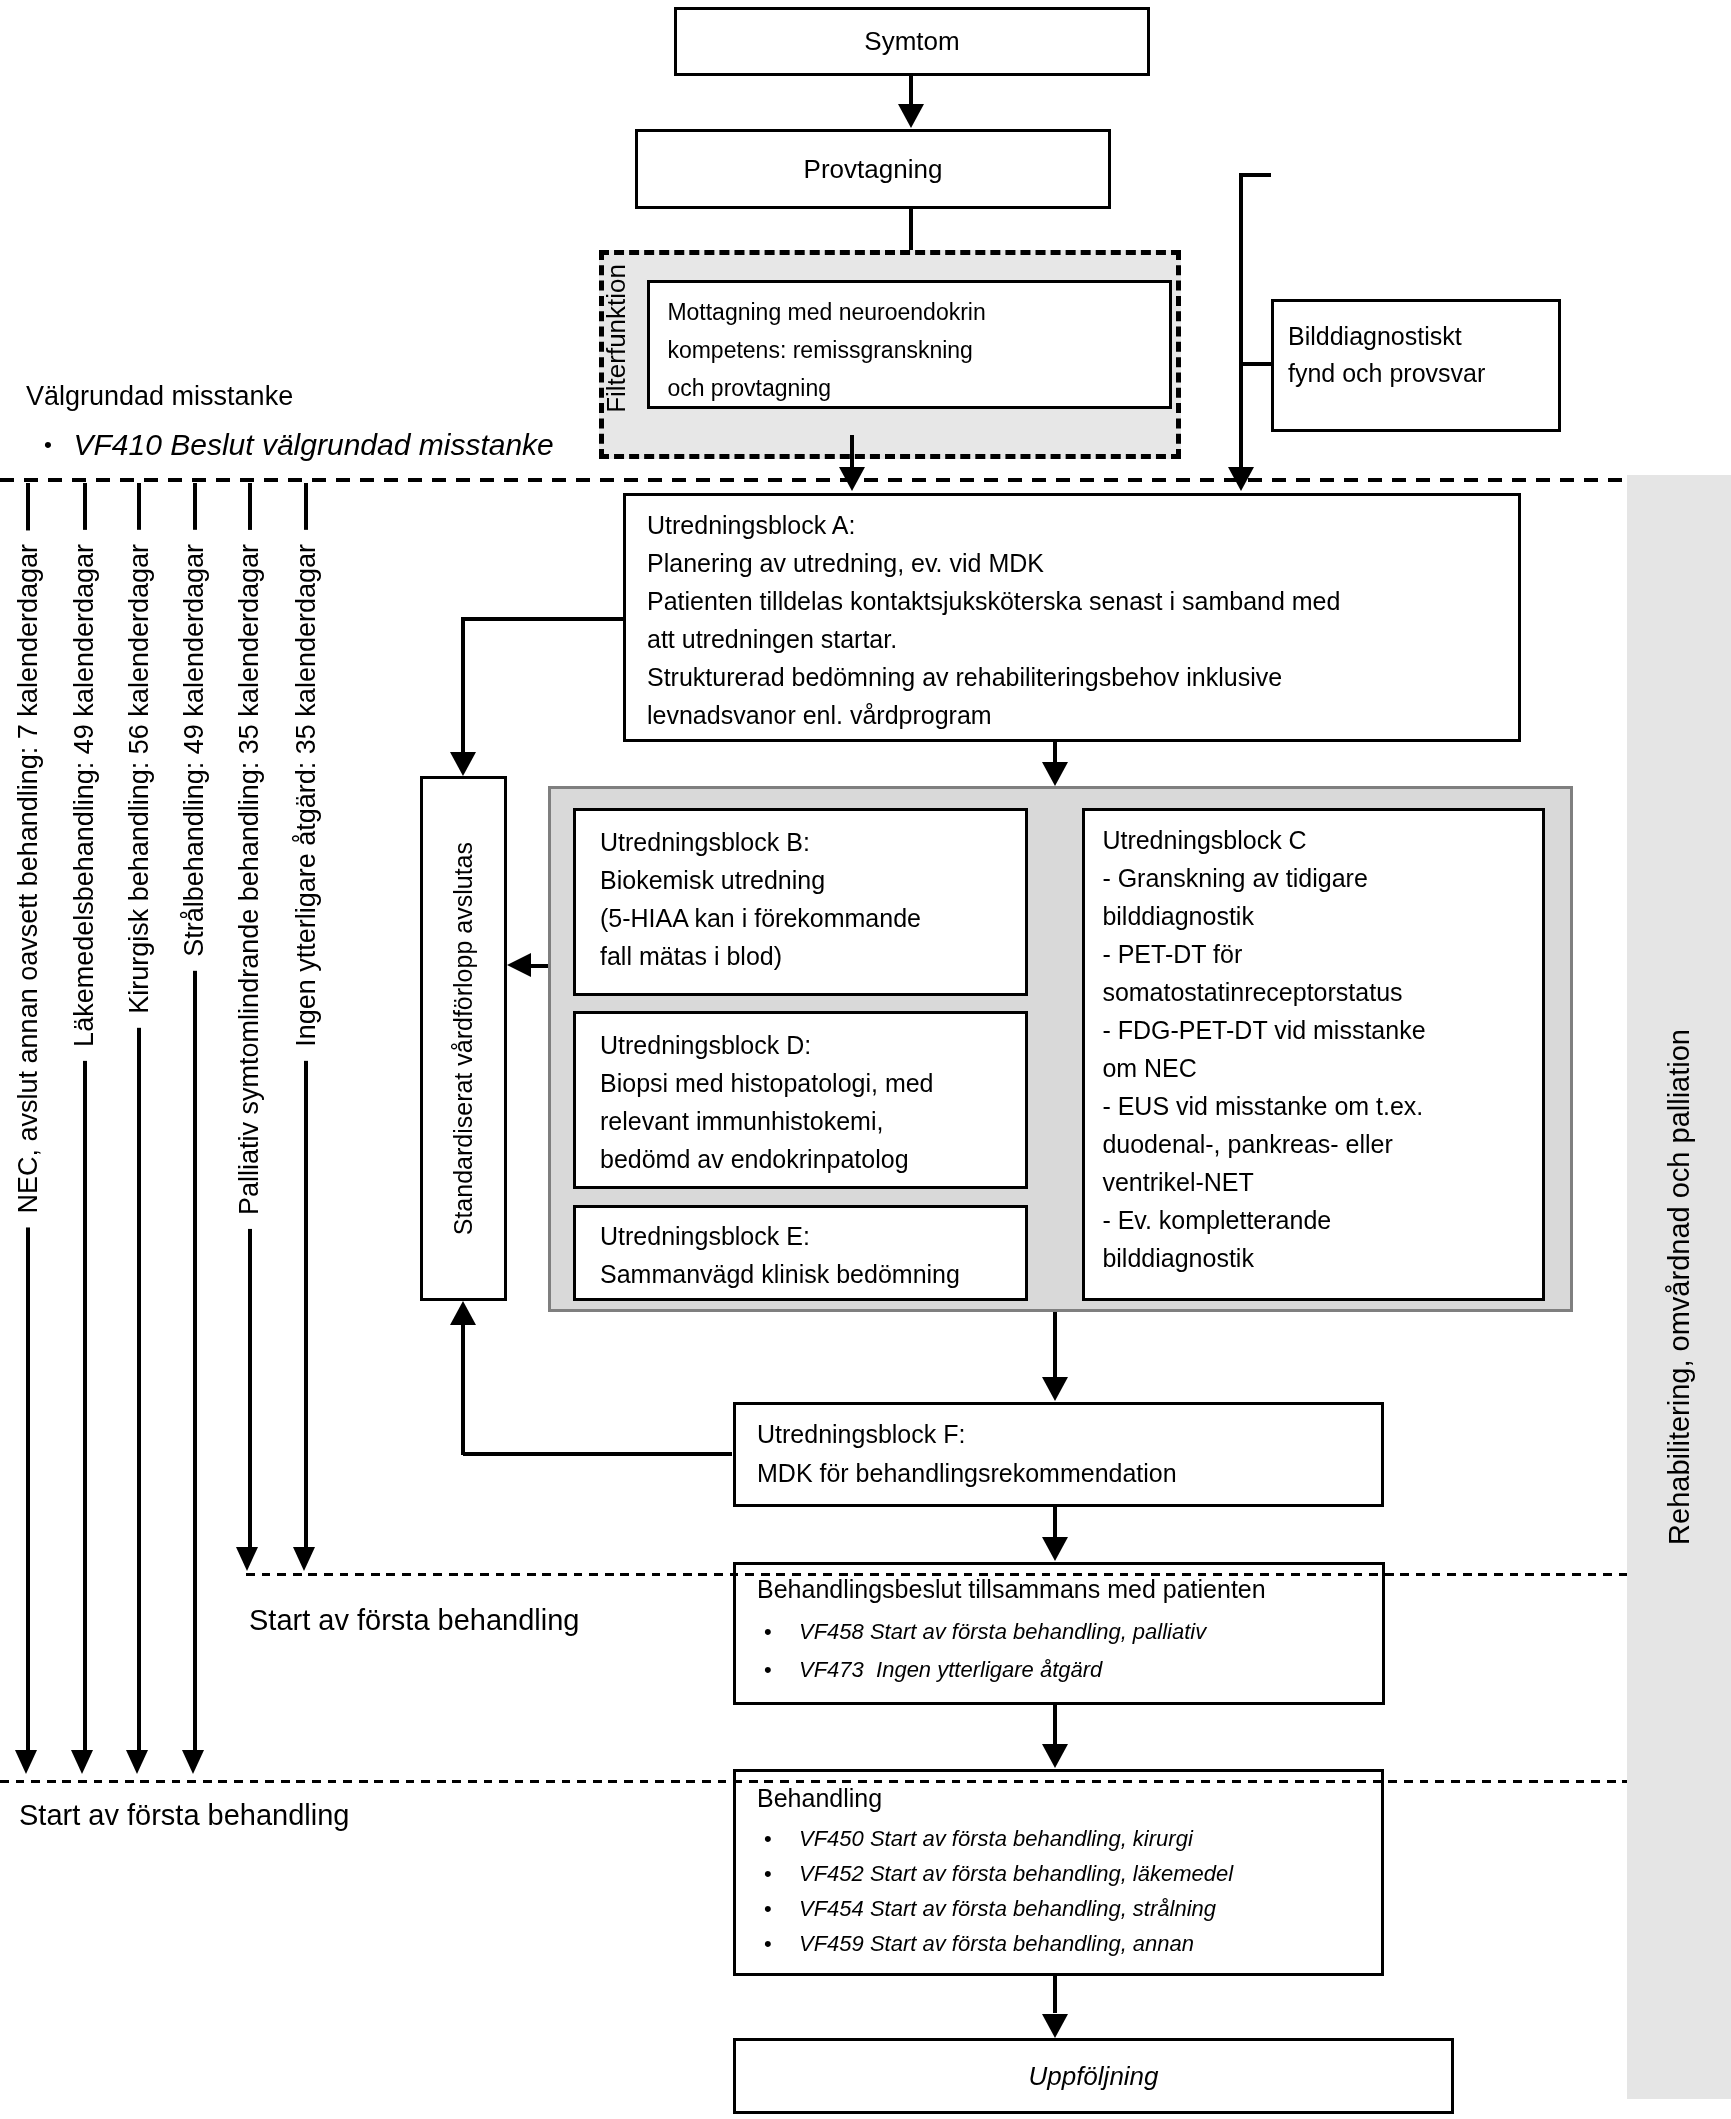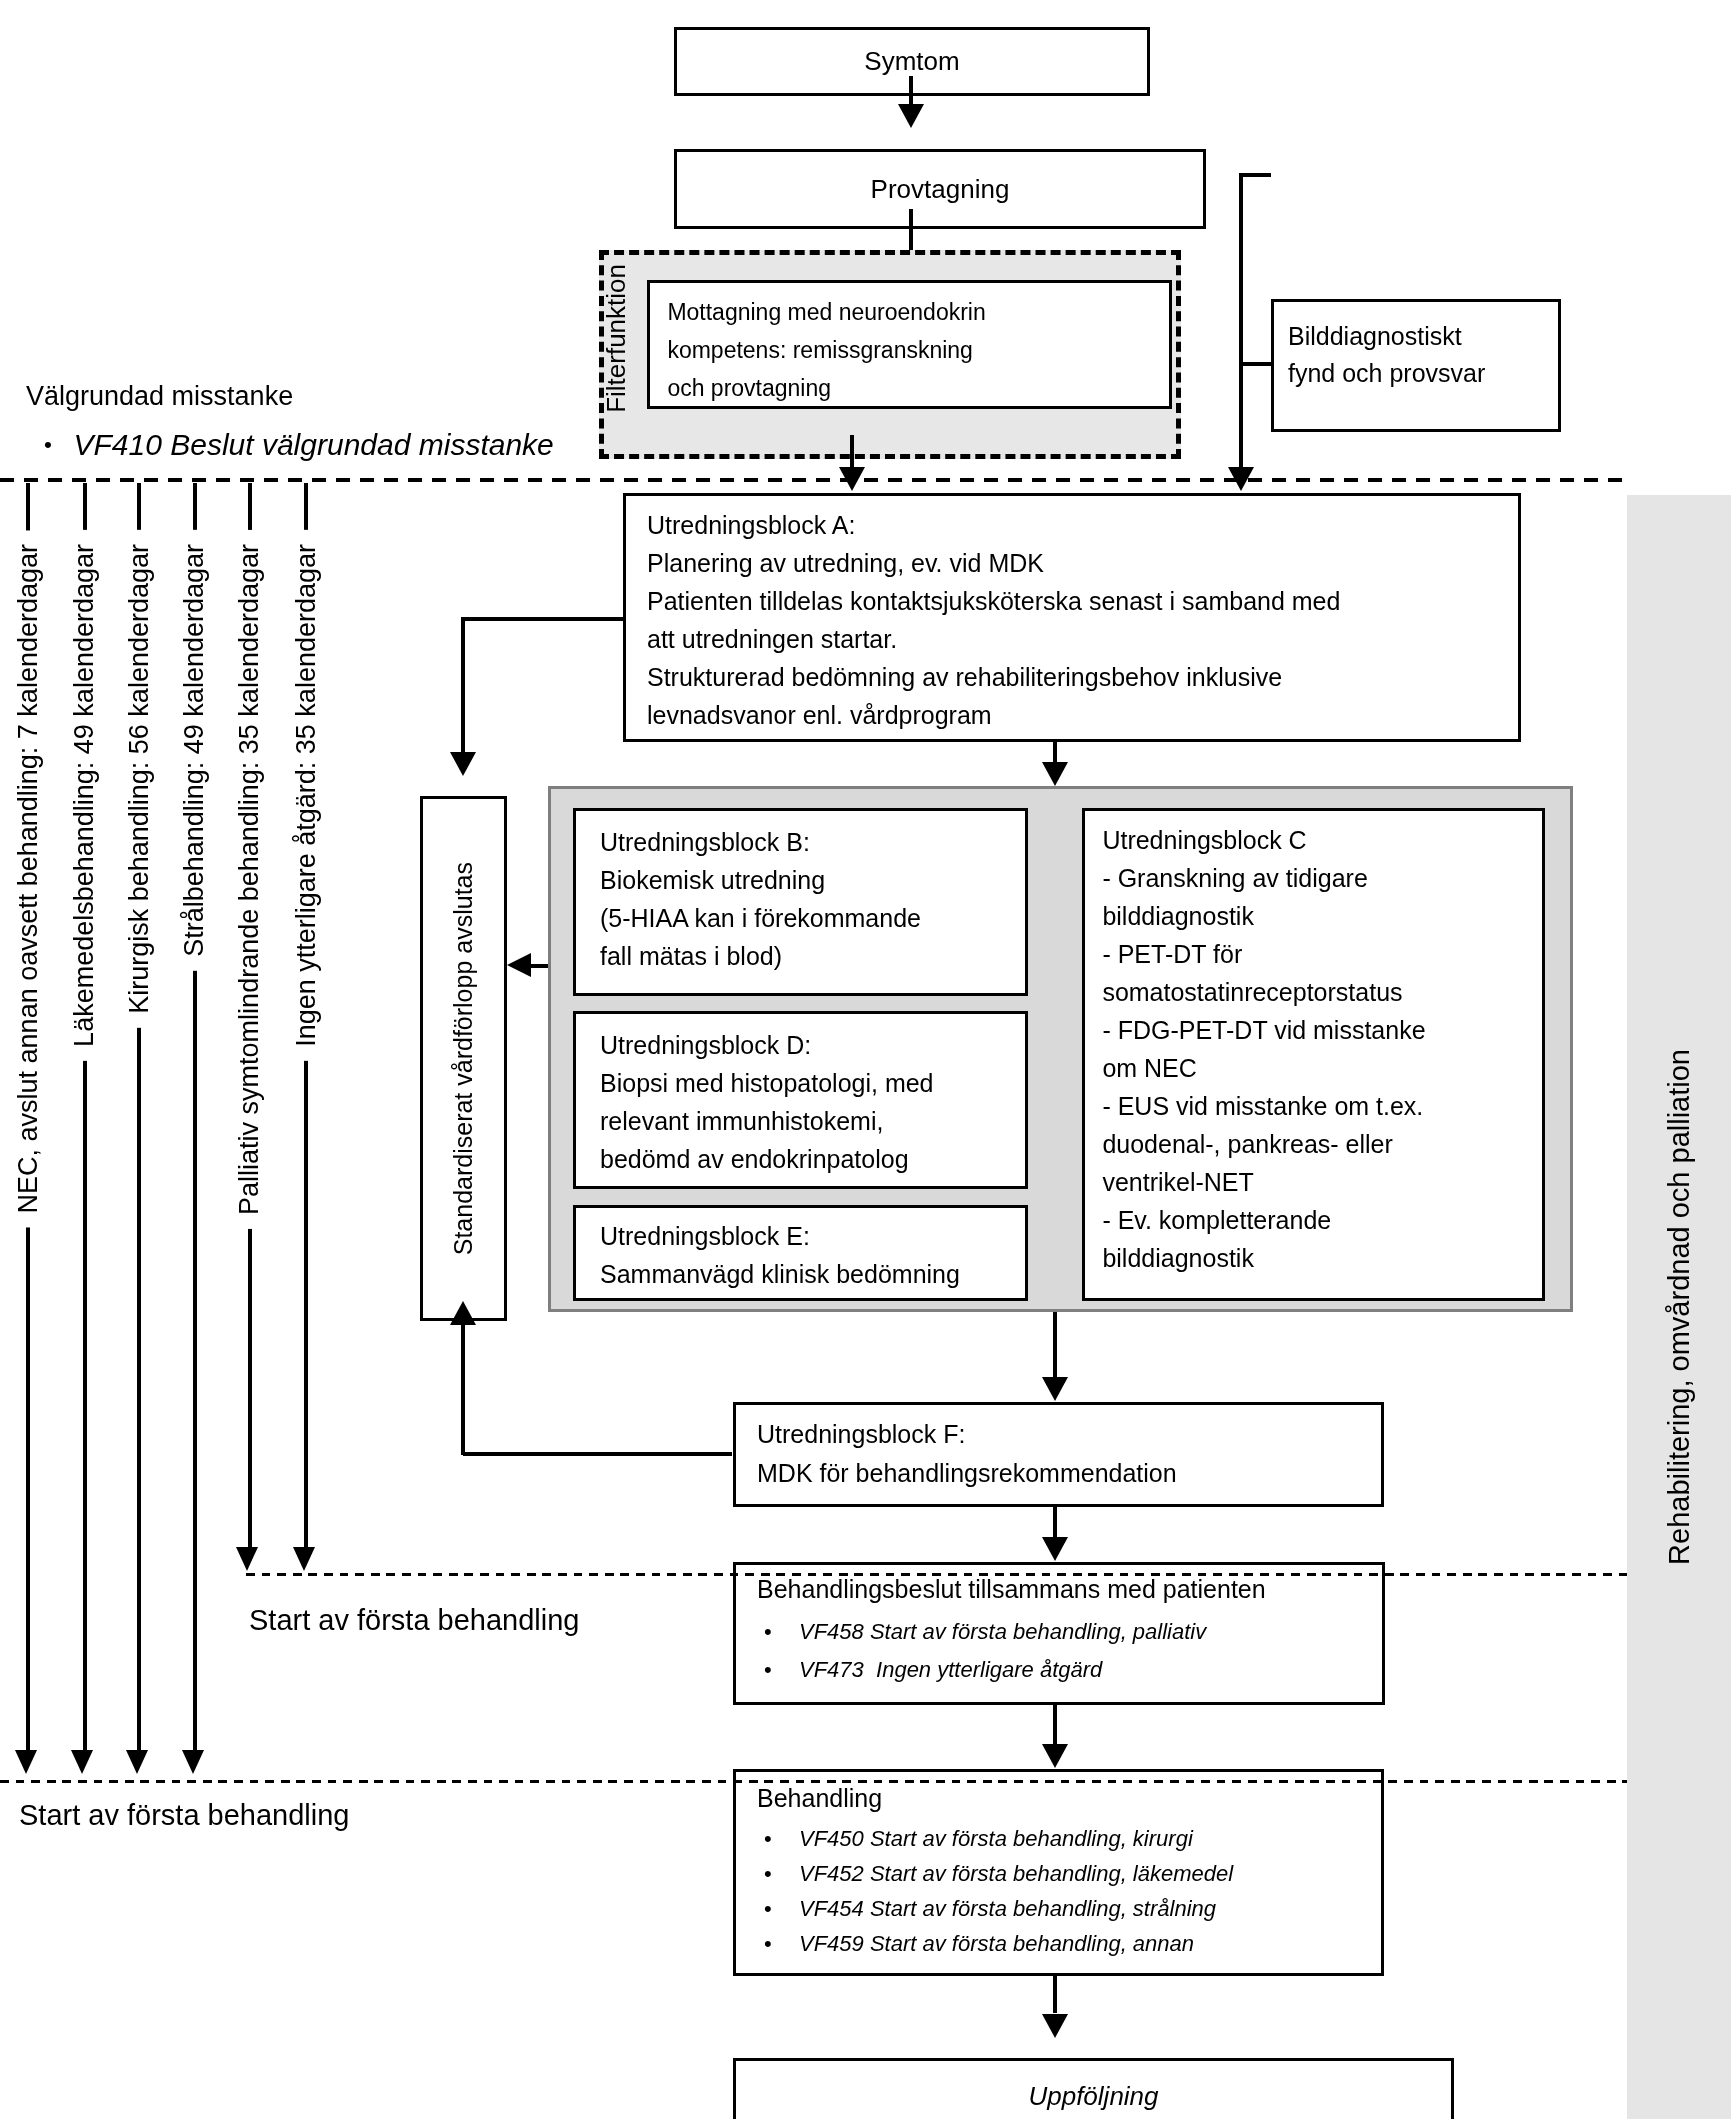--- a/index.html
+++ b/index.html
@@ -2,21 +2,21 @@
 <html style="font-size:14px"><head>
 <meta charset="utf-8">
 <style>
   html,body{margin:0;padding:0;background:#fff;}
   #canvas{
     position:relative;width:1731px;height:2120px;background:#fff;
     font-family:"Liberation Sans","DejaVu Sans",sans-serif;color:#000;overflow:hidden;
   }
   .box{position:absolute;background:#fff;border:3.5px solid #000;box-sizing:border-box;}
   .txt{white-space:pre-line;}
-  .center{display:flex;align-items:center;justify-content:center;text-align:center;margin-top:20px;}
+  .center{display:flex;align-items:center;justify-content:center;text-align:center;}
   .vtext{writing-mode:vertical-rl;transform:rotate(180deg);white-space:nowrap;}
   .vline,.hline{position:absolute;background:#000;}
   .ah-down{position:absolute;width:0;height:0;border-left:13px solid transparent;border-right:13px solid transparent;border-top:24px solid #000;}
   .ah-up{position:absolute;width:0;height:0;border-left:13px solid transparent;border-right:13px solid transparent;border-bottom:24px solid #000;}
   .ah-left{position:absolute;width:0;height:0;border-top:12px solid transparent;border-bottom:12px solid transparent;border-right:24px solid #000;}
   .dash-bold{position:absolute;height:4.3px;background:repeating-linear-gradient(90deg,#000 0 14px,transparent 14px 24px);}
   .dash-thin{position:absolute;height:2.6px;background:repeating-linear-gradient(90deg,#000 0 8.7px,transparent 8.7px 15.6px);}
   .tl-line{position:absolute;width:3.5px;background:#000;}
   .tl-label{position:absolute;background:#fff;font-size:27px;padding:14px 2.6px;z-index:5;}
   .body-text{font-size:25px;line-height:38px;}
@@ -31,21 +31,21 @@
 <body>
 
 <div id="canvas">
 
   <div class="box center" style="left:674px;top:7px;width:476px;height:69px;font-size:26px;">
     <span>Symtom</span>
   </div>
   <div class="vline" style="left:909px;top:76px;width:3.5px;height:30px;"></div>
   <div class="ah-down" style="left:898px;top:104px;"></div>
 
-  <div class="box center" style="left:674px;top:129px;width:532px;height:80px;font-size:26px;">
+  <div class="box center" style="left:635px;top:129px;width:476px;height:80px;font-size:26px;">
     <span>Provtagning</span>
   </div>
   <div class="vline" style="left:909px;top:209px;width:3.5px;height:49px;"></div>
   <div class="ah-down" style="left:898px;top:256px;"></div>
 
   <div style="position:absolute;left:599px;top:250px;width:582px;height:209px;background:#e7e7e7;border:5.2px dashed #000;box-sizing:border-box;"></div>
   <div class="vtext" style="position:absolute;left:601px;top:264px;font-size:26px;">Filterfunktion</div>
   <div class="box txt" style="left:647px;top:280px;width:525px;height:129px;padding:10.4px 17.4px;font-size:23px;line-height:38px;">Mottagning med neuroendokrin
 kompetens: remissgranskning
 och provtagning</div>

